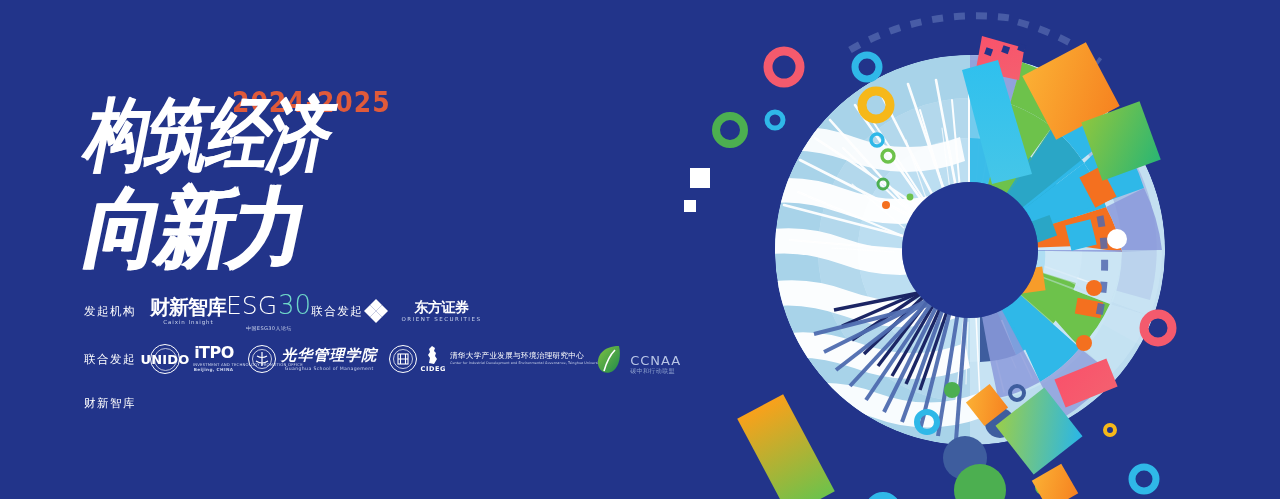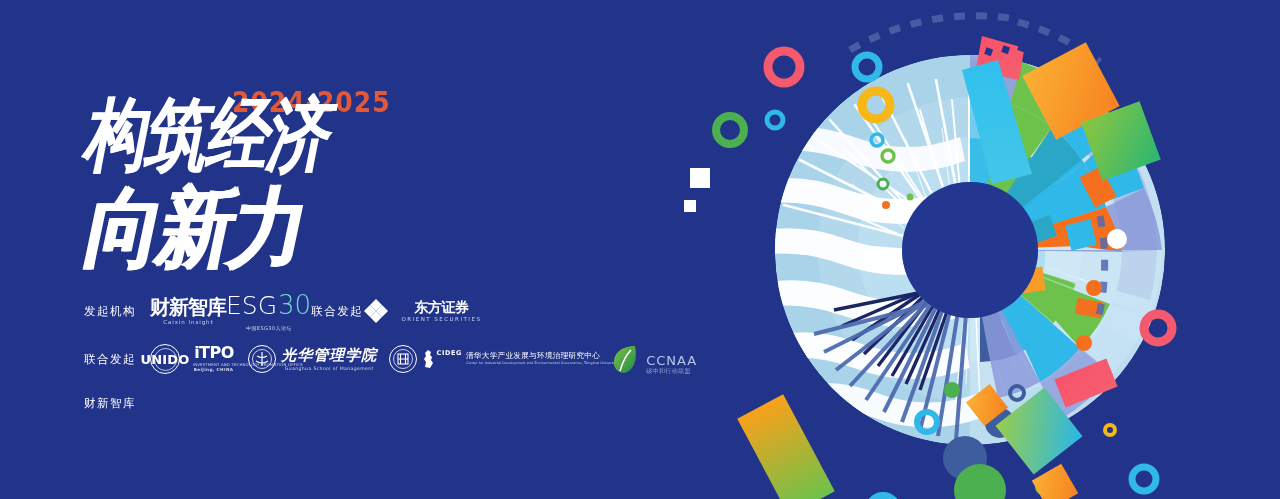--- a/index.html
+++ b/index.html
@@ -190,21 +190,21 @@
   }
 
   .itpo .lg-main { font-size:16px; letter-spacing:-.5px; }
   .itpo .lg-sub  { font-size:4.2px; letter-spacing:.2px; margin-top:1.5px; max-width:46px; text-align:center;}
   .itpo .lg-sub2 { font-size:4.6px; color:#cdd6ee; margin-top:1px; font-weight:bold; letter-spacing:.4px;}
 
   .guanghua .lg-main { font-size:15px; letter-spacing:1px; font-style:italic; font-weight:bold;}
   .guanghua .lg-sub  { font-size:5px; letter-spacing:.4px; margin-top:3px; }
 
   .cideg-mark {
-    display:flex; align-items:flex-start; line-height:1;
+    display:flex; flex-direction:column; align-items:center; line-height:1;
   }
   .cideg-mark .tower {
     width:16px;height:20px;position:relative;
   }
   .cideg-mark .cd-txt { font-size:6.5px;font-weight:bold;color:#fff;letter-spacing:.6px;margin-top:1px;
     font-family:"DejaVu Sans", sans-serif;}
   .cideg .lg-main { font-size:7.6px; letter-spacing:.3px; font-weight:normal;}
   .cideg .lg-sub  { font-size:3.6px; letter-spacing:.1px; margin-top:2px; max-width:118px; text-align:left; transform-origin:left center;}
 
   .ccnaa { display:flex; align-items:flex-end; gap:7px; }

